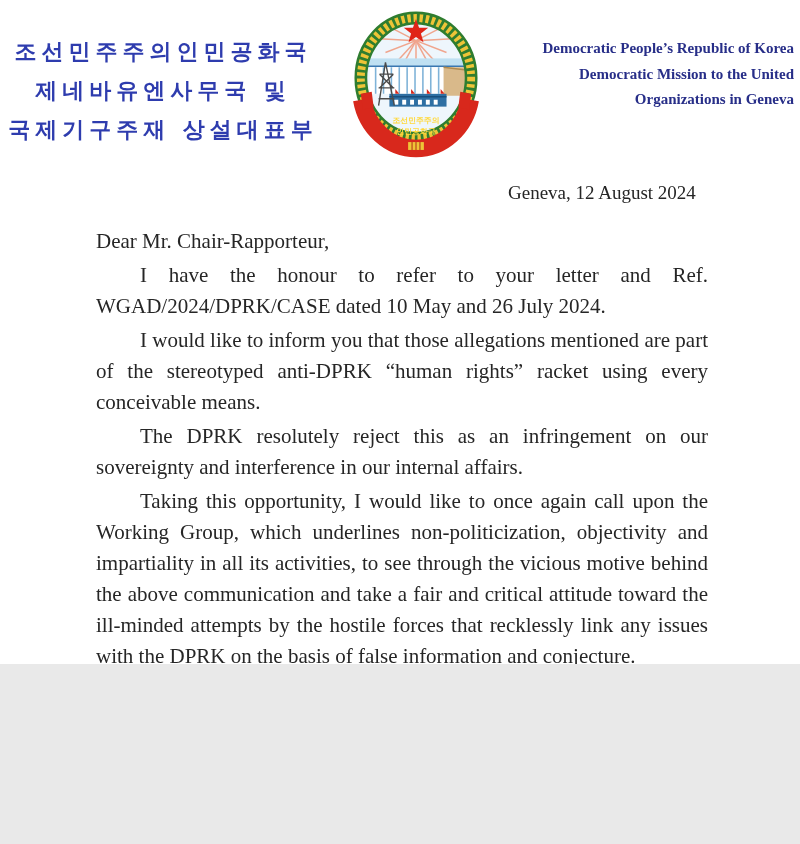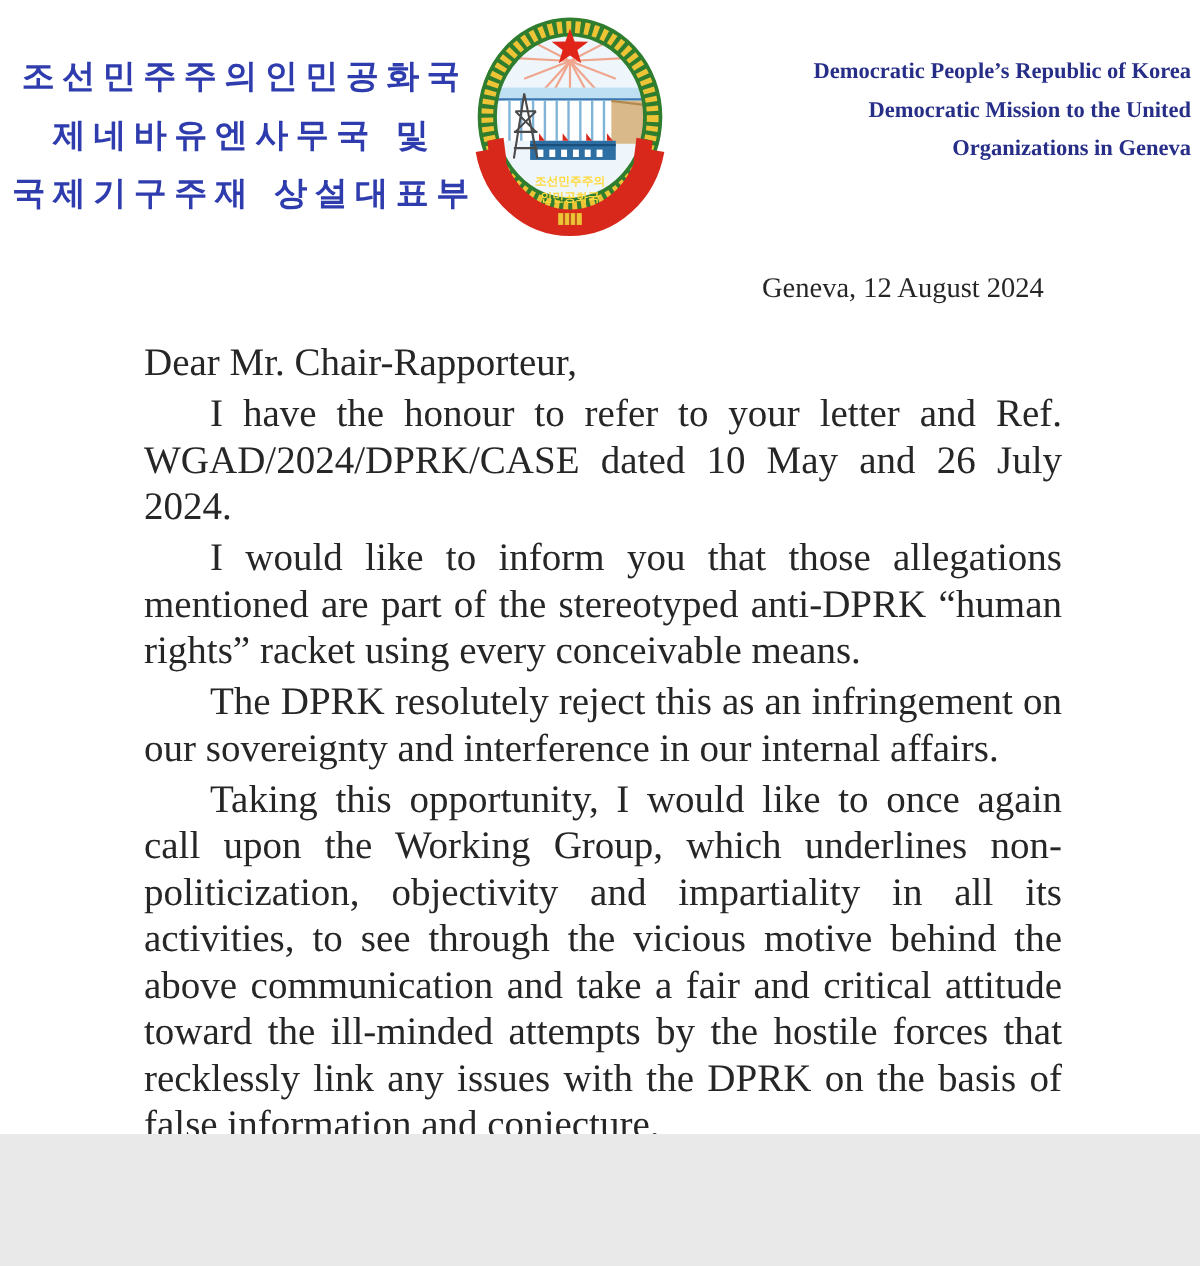--- a/index.html
+++ b/index.html
@@ -1,47 +1,47 @@
 <!DOCTYPE html>
 <html><head>
 <meta charset="utf-8">
 <style>
   html,body{margin:0;padding:0;}
   body{background:#e9e9e9;font-family:"Liberation Serif",serif;}
   .page{
     position:relative;
-    width:800px;height:756px;
+    width:800px;height:664px;
     margin:0 auto;
     background:#ffffff;
     overflow:hidden;
   }
   
   .korean-block{
     position:absolute;left:4px;top:32px;width:318px;
     text-align:center;
     font-family:"DejaVu Sans","Liberation Sans",sans-serif;
     font-weight:bold;font-size:22px;letter-spacing:5px;
     line-height:39px;color:#2e3cae;
   }
   .english-block{
     position:absolute;left:468px;top:36px;width:326px;
     text-align:right;
     font-family:"Liberation Serif",serif;
     font-weight:bold;font-size:15px;line-height:25.5px;
     color:#272e88;
   }
-  .emblem{position:absolute;left:316px;top:4px;width:128px;height:158px;}
+  .emblem{position:absolute;left:352px;top:4px;width:128px;height:158px;}
   
   .dateline{
     position:absolute;left:508px;top:182px;
     font-size:19px;color:#262626;white-space:nowrap;
   }
   .body-text{
     position:absolute;left:96px;top:226px;width:612px;
-    font-size:26px;line-height:31px;color:#262626;
+    font-size:21px;line-height:31px;color:#262626;
     text-align:justify;
   }
   .body-text p{margin:0 0 3px;text-indent:44px;}
   .body-text p.salutation{text-indent:0;}
   .sig-block{
     position:absolute;left:394px;top:784px;
     font-size:19px;line-height:25px;color:#262626;white-space:nowrap;
   }
   .signature-svg{position:absolute;left:548px;top:754px;}
 </style>

